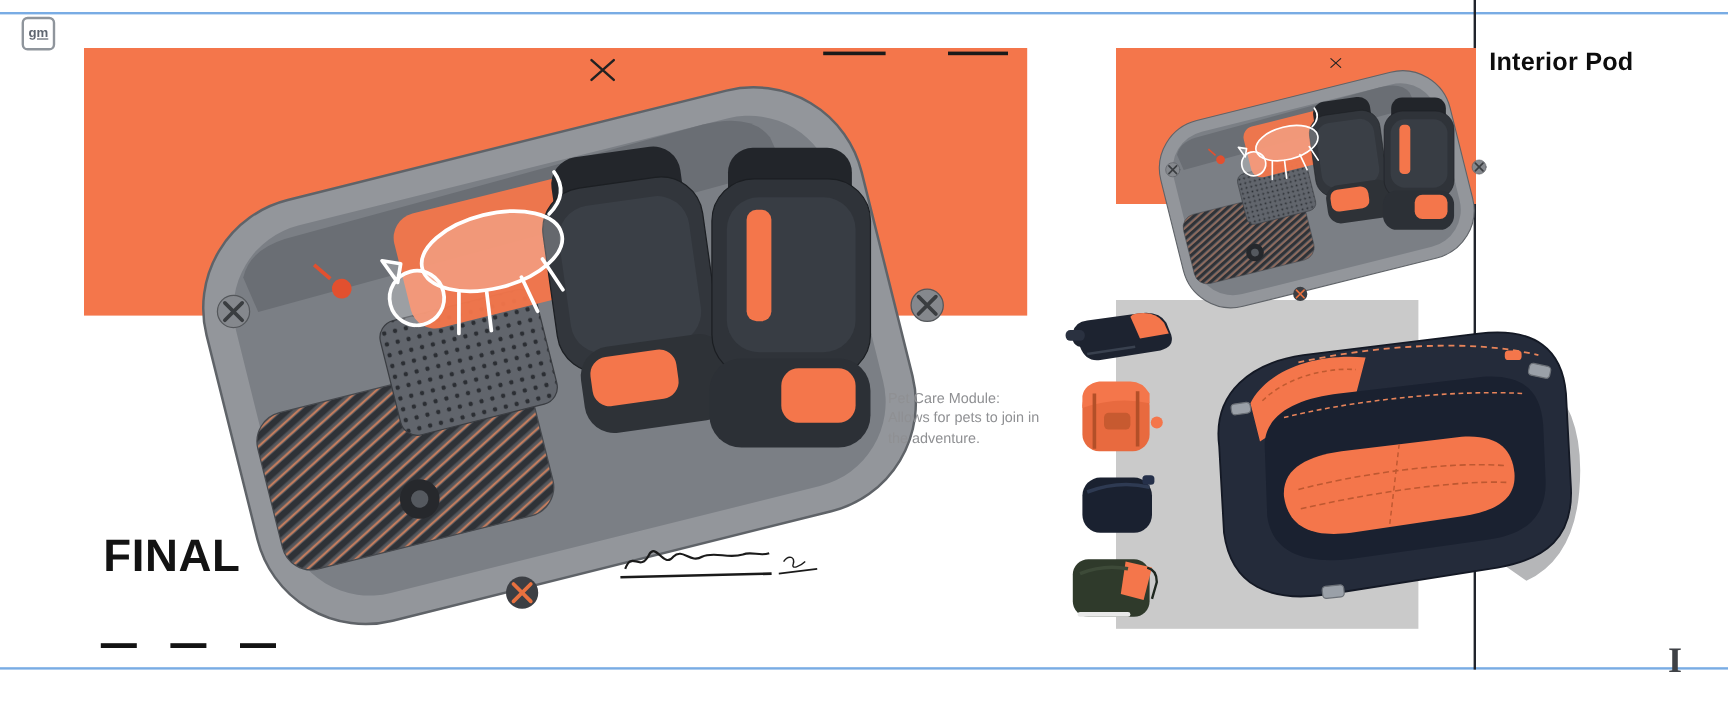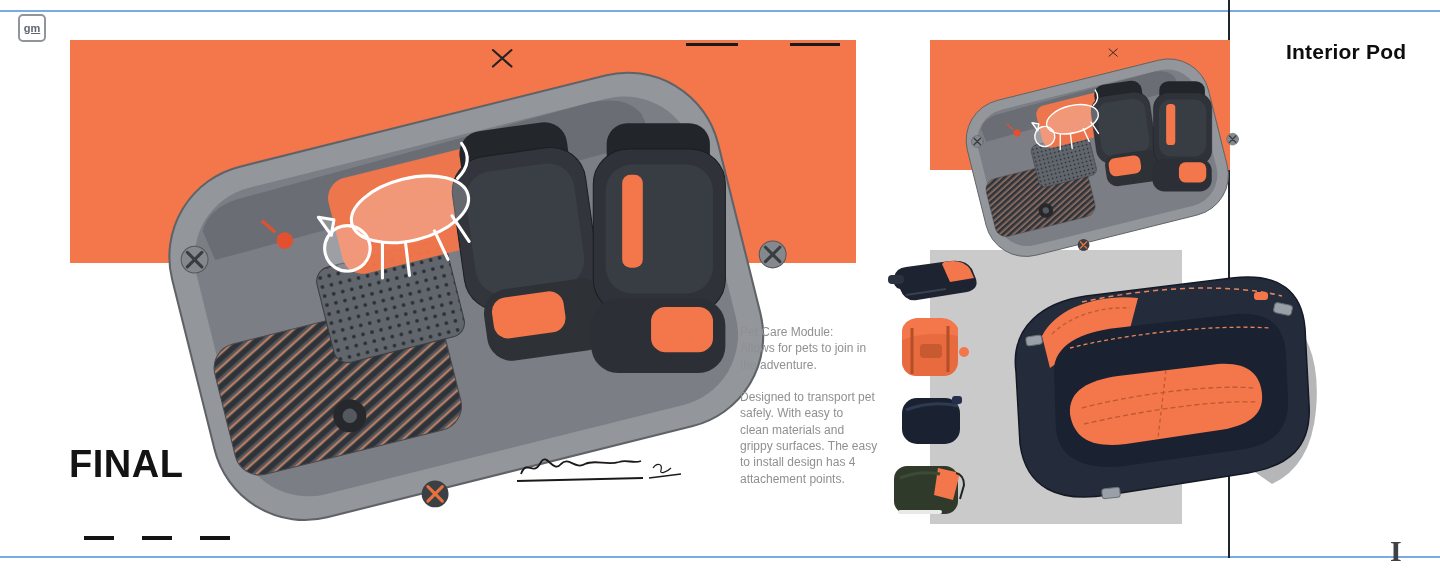--- a/index.html
+++ b/index.html
@@ -21,28 +21,28 @@
   .orange-rect.side{left:930px;top:40px;width:300px;height:130px;}
   .gray-rect{position:absolute;left:930px;top:250px;width:252px;height:274px;background:var(--panel-gray,#CACACA);z-index:1;}
   .render{position:absolute;z-index:2;}
   .render svg{display:block;}
   .main-render{left:85px;top:48px;}
   .side-render{left:928px;top:48px;}
   .dash{position:absolute;background:#1a1a1a;z-index:3;}
   .dash.t1{left:686px;top:43px;width:52px;height:3px;}
   .dash.t2{left:790px;top:43px;width:50px;height:3px;}
   .final-title{
-    position:absolute;left:69px;top:444px;z-index:4;color:var(--title-black,#131313);
+    position:absolute;left:86px;top:444px;z-index:4;color:var(--title-black,#131313);
     font-size:38px;font-weight:800;letter-spacing:0.5px;line-height:1.08;
   }
   .title-dashes{position:absolute;left:84px;top:536px;z-index:4;display:flex;}
   .title-dashes span{display:block;width:30px;height:4px;background:var(--title-black,#131313);margin-right:28px;}
   .annotation{position:absolute;left:740px;top:324px;width:152px;z-index:4;color:var(--text-gray,#8F9093);font-size:12px;line-height:1.36;}
   .annotation p{margin:0 0 16px 0;white-space:pre-line;}
-  .section-title{position:absolute;left:1286px;top:40px;z-index:4;font-size:21px;font-weight:800;color:#0d0d0d;letter-spacing:0.2px;}
+  .section-title{position:absolute;left:1241px;top:40px;z-index:4;font-size:21px;font-weight:800;color:#0d0d0d;letter-spacing:0.2px;}
   .page-marker{position:absolute;left:1390px;top:534px;z-index:4;font-family:"Liberation Serif", serif;font-size:30px;font-weight:600;color:#3E4146;}
   .module-view{position:absolute;z-index:3;}
   .mv1{left:886px;top:255px;}
   .mv2{left:890px;top:316px;}
   .mv3{left:892px;top:390px;}
   .mv4{left:886px;top:456px;}
   .pet-seat{left:986px;top:252px;z-index:3;}
   .signature{position:absolute;left:515px;top:448px;z-index:4;}
   .defs-svg{position:absolute;width:0;height:0;overflow:hidden;}
   .orange-fill{fill:var(--accent-orange,#F4764B);}
@@ -152,26 +152,20 @@
   <div class="title-dashes">
     <span></span>
     <span></span>
     <span></span>
   </div>
 
   <div class="annotation">
     <p class="para">Pet Care Module:
 Allows for pets to join in
 the adventure.</p>
-    <p class="para">Designed to transport pet
-safely. With easy to
-clean materials and
-grippy surfaces. The easy
-to install design has 4
-attachement points.</p>
   </div>
 
   <div class="section-title">Interior Pod</div>
 
   <svg class="signature" width="170" height="40" viewBox="0 0 170 40">
     <path d="M6,26 C12,10 18,30 26,14 C32,4 38,26 46,16 C54,8 60,22 70,16 C80,11 92,18 104,14 C112,11 118,16 126,13" stroke="#1A1A1A" stroke-width="1.8" fill="none"></path>
     <path d="M2,33 L128,30" stroke="#1A1A1A" stroke-width="2.2"></path>
     <path d="M134,30 L166,26" stroke="#1A1A1A" stroke-width="1.4"></path>
     <path d="M138,20 c4,-6 10,-4 8,2 c-2,5 6,2 10,-2" stroke="#1A1A1A" stroke-width="1.2" fill="none"></path>
   </svg>

